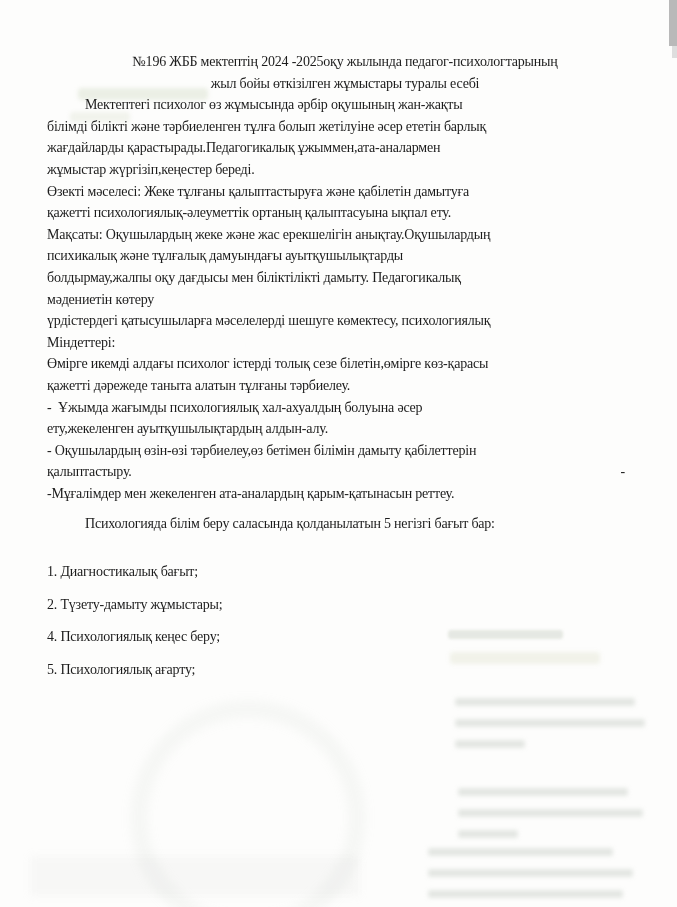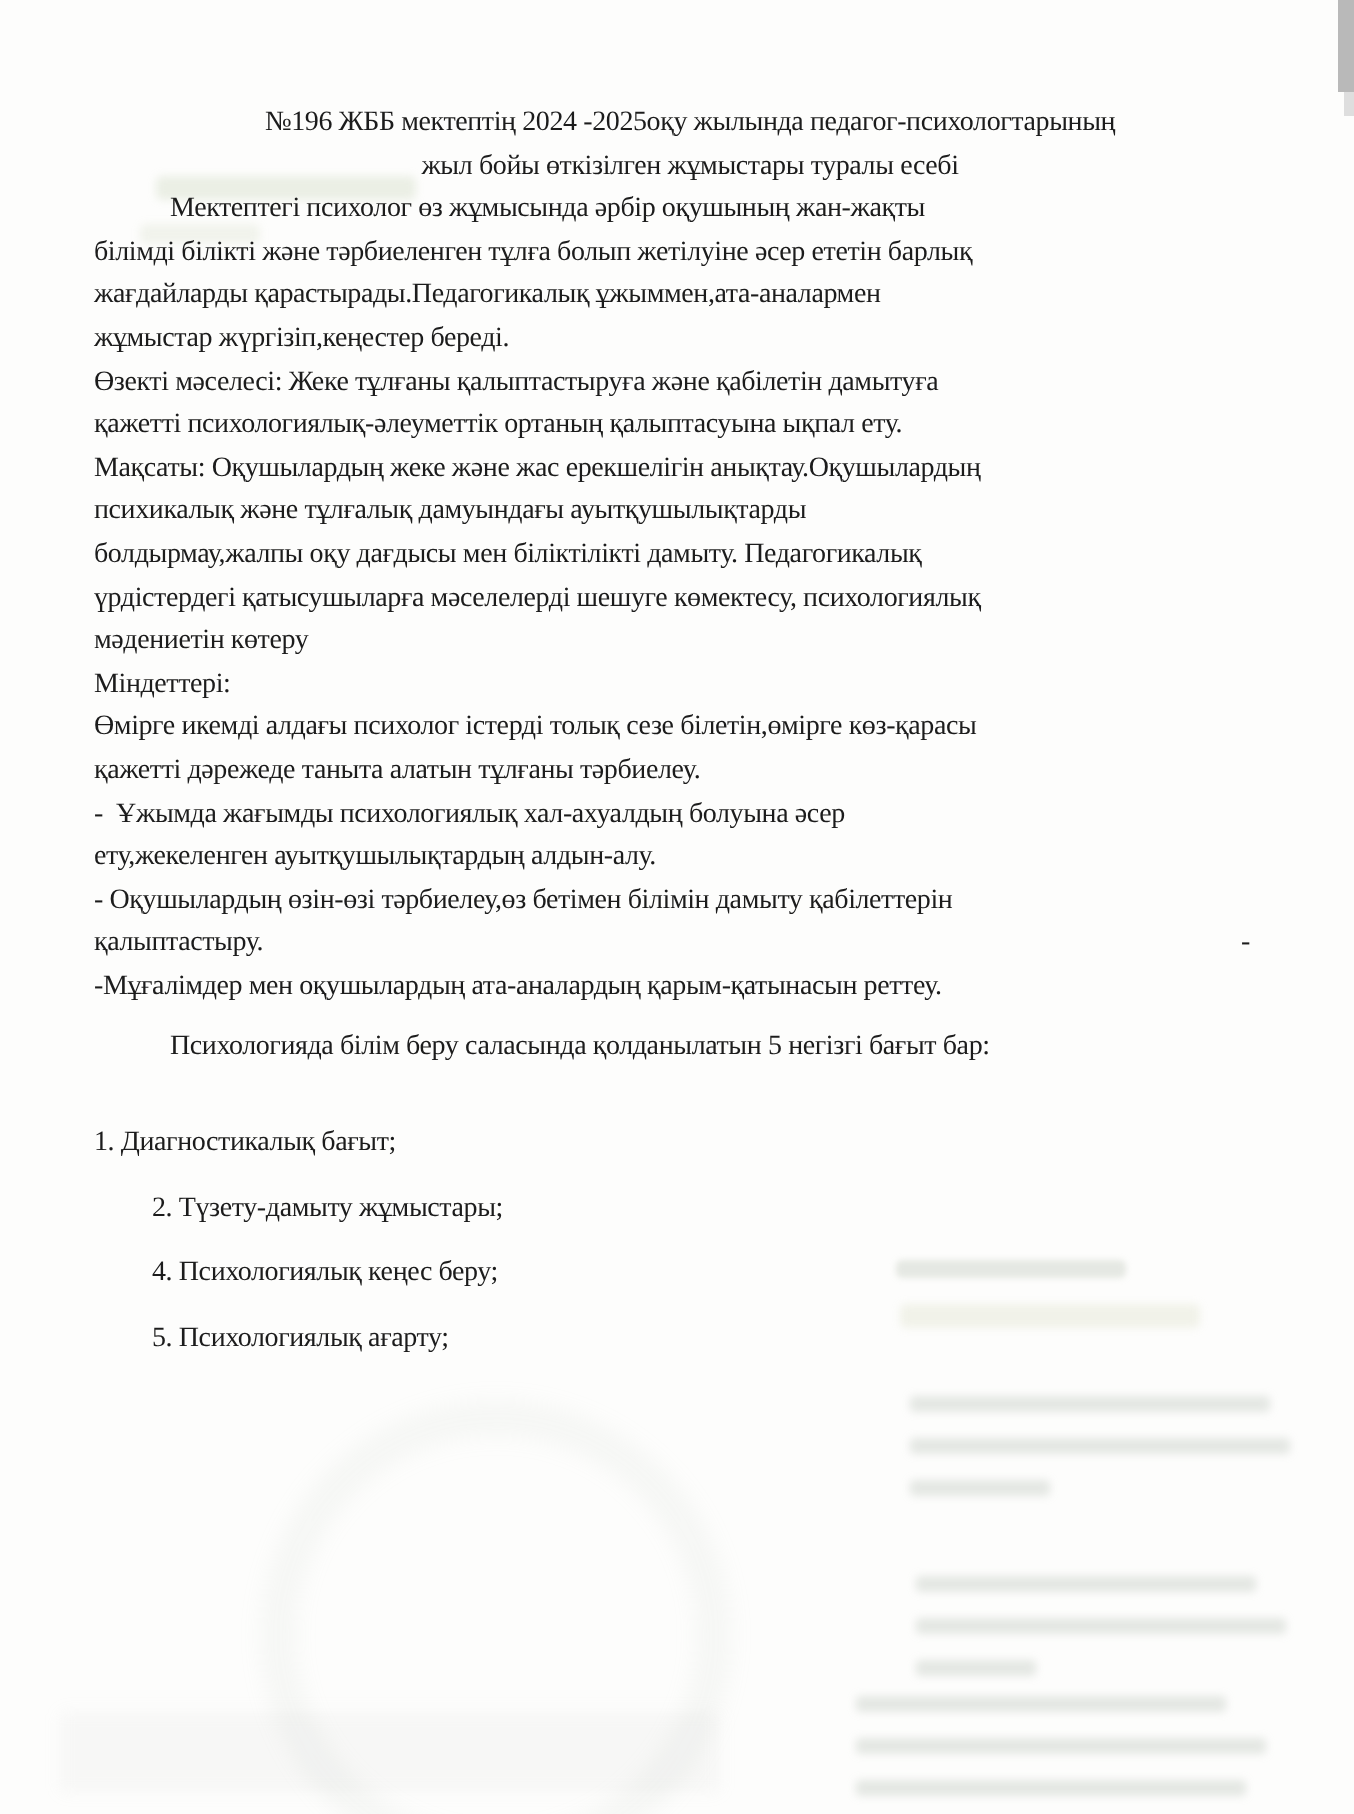--- a/index.html
+++ b/index.html
@@ -13,21 +13,21 @@
   .line {
     display:block; height:21.6px; line-height:21.6px;
     font-size:14px; letter-spacing:-0.2px; white-space:pre;
     position:relative;
   }
   .center { text-align:center; }
   .indent { padding-left:38px; }
   .b { font-weight:normal; }
   .gap-before { margin-top:9px; }
   .dir-item-first { margin-top:26px; }
-  .dir-item { margin-top:11px;margin-left:29px; }
+  .dir-item { margin-top:11px; }
   .dash-right { position:absolute; right:18px; top:0; }
 
   
   .edge-strip { position:absolute; right:0; top:0; width:8px; height:46px; background:#b9b9b9; }
   .edge-strip2 { position:absolute; right:0; top:46px; width:5px; height:12px; background:#dedede; }
   .ghost-block { position:absolute; filter:blur(2px); }
   .ghost-line { height:8px; border-radius:2px; background:rgba(160,170,160,0.26); margin-bottom:13px; }
   .stamp-ghost {
     position:absolute; left:130px; top:700px; width:200px; height:200px;
     border-radius:50%; border:18px solid rgba(190,198,188,0.10); filter:blur(5px);
@@ -77,31 +77,31 @@
     <div class="line">білімді білікті және тәрбиеленген тұлға болып жетілуіне әсер ететін барлық</div>
     <div class="line">жағдайларды қарастырады.Педагогикалық ұжыммен,ата-аналармен</div>
     <div class="line">жұмыстар жүргізіп,кеңестер береді.</div>
 
     <div class="line"><span class="b">Өзекті мәселесі</span><span>: Жеке тұлғаны қалыптастыруға және қабілетін дамытуға</span></div>
     <div class="line">қажетті психологиялық-әлеуметтік ортаның қалыптасуына ықпал ету.</div>
 
     <div class="line"><span class="b">Мақсаты:</span><span> Оқушылардың жеке және жас ерекшелігін анықтау.Оқушылардың</span></div>
     <div class="line">психикалық және тұлғалық дамуындағы ауытқушылықтарды</div>
     <div class="line">болдырмау,жалпы оқу дағдысы мен біліктілікті дамыту. Педагогикалық</div>
+    <div class="line">мәдениетін көтеру</div>
     <div class="line">үрдістердегі қатысушыларға мәселелерді шешуге көмектесу, психологиялық</div>
-    <div class="line">мәдениетін көтеру</div>
 
     <div class="line b">Міндеттері:</div>
     <div class="line">Өмірге икемді алдағы психолог істерді толық сезе білетін,өмірге көз-қарасы</div>
     <div class="line">қажетті дәрежеде таныта алатын тұлғаны тәрбиелеу.</div>
     <div class="line">-  Ұжымда жағымды психологиялық хал-ахуалдың болуына әсер</div>
     <div class="line">ету,жекеленген ауытқушылықтардың алдын-алу.</div>
     <div class="line">- Оқушылардың өзін-өзі тәрбиелеу,өз бетімен білімін дамыту қабілеттерін</div>
     <div class="line"><span>қалыптастыру.</span><span class="dash-right">-</span></div>
-    <div class="line">-Мұғалімдер мен оқушылардың ата-аналардың қарым-қатынасын реттеу.</div>
+    <div class="line">-Мұғалімдер мен жекеленген ата-аналардың қарым-қатынасын реттеу.</div>
 
     <div class="line indent gap-before">Психологияда білім беру саласында қолданылатын 5 негізгі бағыт бар:</div>
 
     <div class="line dir-item-first">1. Диагностикалық бағыт;</div>
     <div class="line dir-item">2. Түзету-дамыту жұмыстары;</div>
     <div class="line dir-item">4. Психологиялық кеңес беру;</div>
     <div class="line dir-item">5. Психологиялық ағарту;</div>
   </div>
 </div>
 

